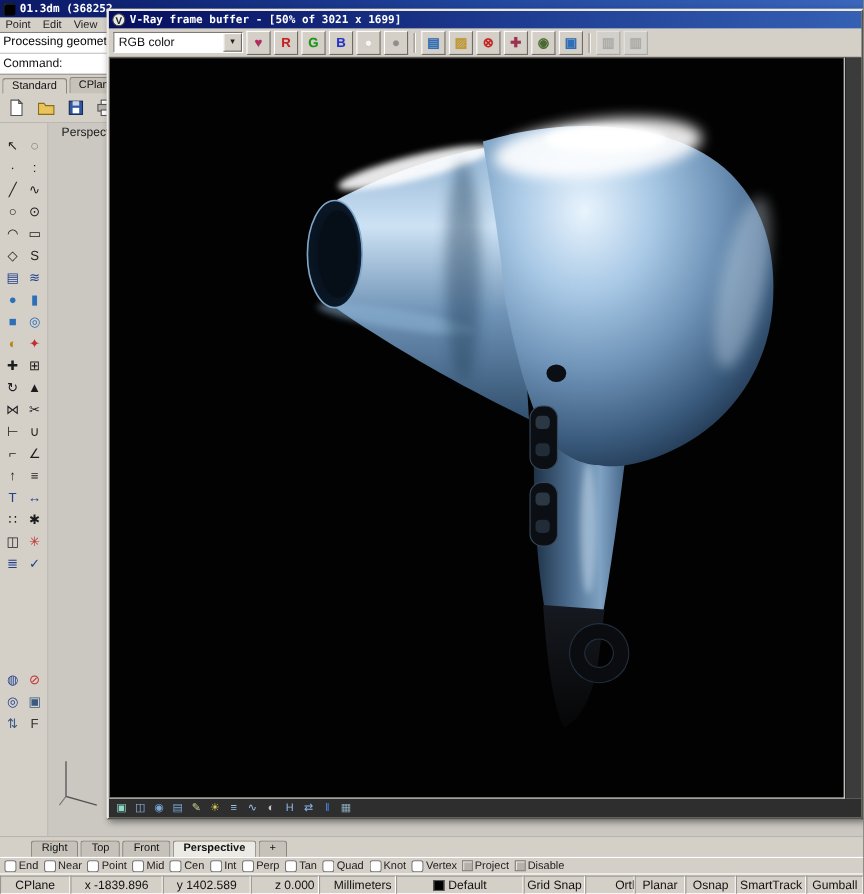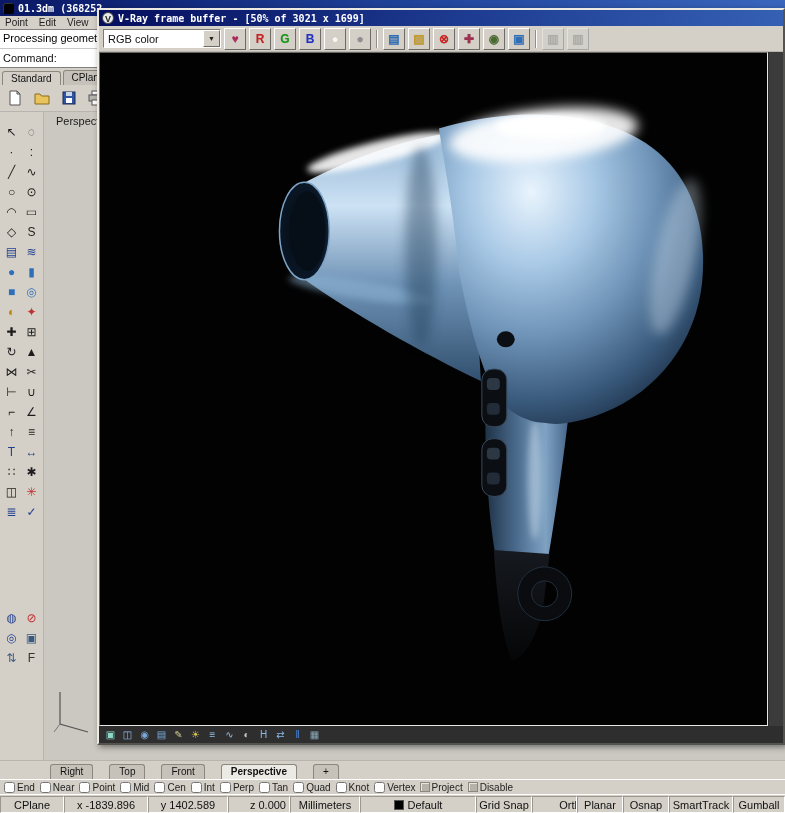--- a/index.html
+++ b/index.html
@@ -42,21 +42,21 @@
   .tg{font-size:12px;line-height:1}
   .tools-lower{margin-top:86px}
 
   
   .viewport-bg{position:absolute;left:44px;top:112px;right:0;bottom:53px;background:#cbc8c1}
   .vp-label{position:absolute;left:12px;top:3px;font-size:11px;color:#1a1a1a}
   .axis{position:absolute;left:8px;bottom:26px}
 
   
   .vtabs{position:absolute;left:0;right:0;bottom:34px;height:19px;background:#d4d0c8;display:flex;
-    align-items:flex-end;gap:16px;padding-left:50px;border-top:1px solid #b8b5ae}
+    align-items:flex-end;gap:2px;padding-left:28px;border-top:1px solid #b8b5ae}
   .vtab{border:1px solid #8a877f;border-bottom:none;border-radius:3px 3px 0 0;background:#c6c2ba;
     padding:1px 9px 2px;font-size:10px;cursor:pointer;white-space:nowrap}
   .vtab.active{background:#eceae5;font-weight:bold}
   .osnap-row{position:absolute;left:0;right:0;bottom:19px;height:15px;background:#d4d0c8;display:flex;
     align-items:center;gap:4px;padding:0 4px;font-size:10px;color:#222;border-top:1px solid #fff}
   .osnap-list,.osnap-btns{display:flex;align-items:center;gap:5px}
   .osnap,.osnapb{display:flex;align-items:center;gap:2px;cursor:pointer;white-space:nowrap}
   .osnap input{width:11px;height:11px;margin:0}
   .graybox{width:10px;height:10px;background:#b5b2aa;border:1px solid #8a877f;
     box-shadow:inset 1px 1px 0 #e8e6e0}
@@ -391,21 +391,21 @@
       </div>
       <div class="scell" style="width: 84px;">
         <span class="slabel">x -1839.896</span>
       </div>
       <div class="scell" style="width: 80px;">
         <span class="slabel">y 1402.589</span>
       </div>
       <div class="scell" style="width: 62px; justify-content: flex-end;">
         <span class="slabel">z 0.000</span>
       </div>
-      <div class="scell" style="width: 70px;">
+      <div class="scell" style="width: 70px; justify-content: flex-end;">
         <span class="slabel">Millimeters</span>
       </div>
       <div class="scell" style="width: 116px;">
         <span class="swatch" style="background: rgb(0, 0, 0);"></span>
         <span class="slabel">Default</span>
       </div>
       <div class="scell active" style="width: 56px;">
         <span class="slabel">Grid Snap</span>
       </div>
       <div class="scell active" style="width: 40px; padding-left: 40px;">

